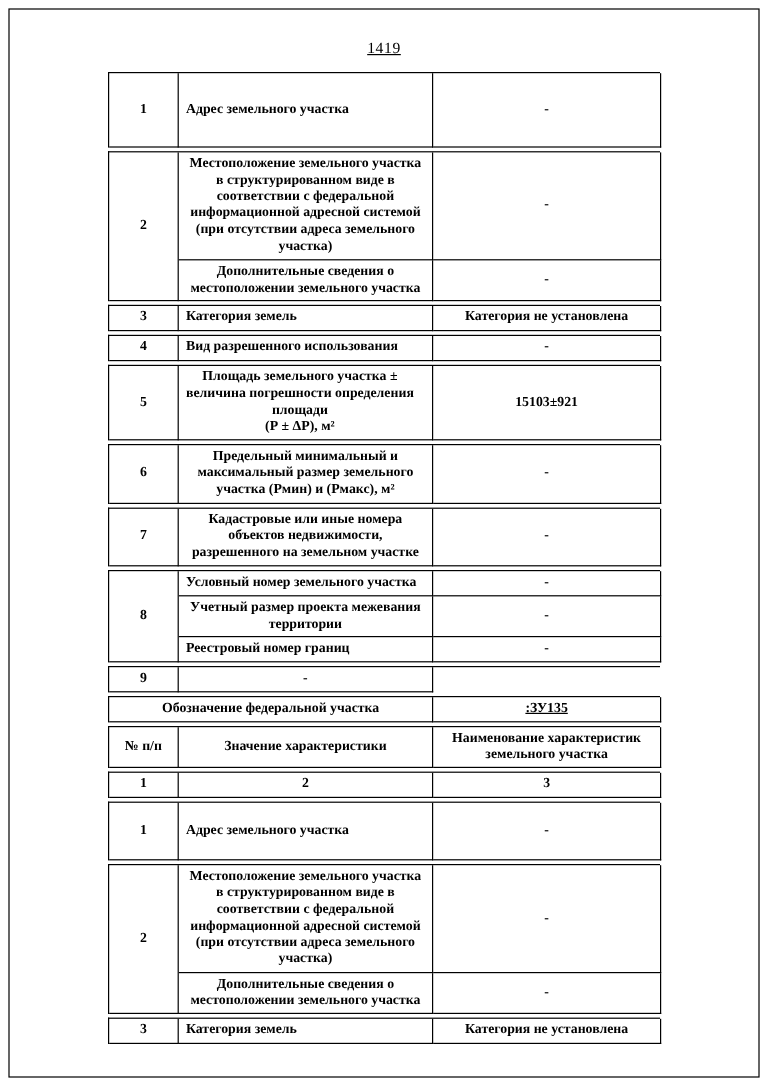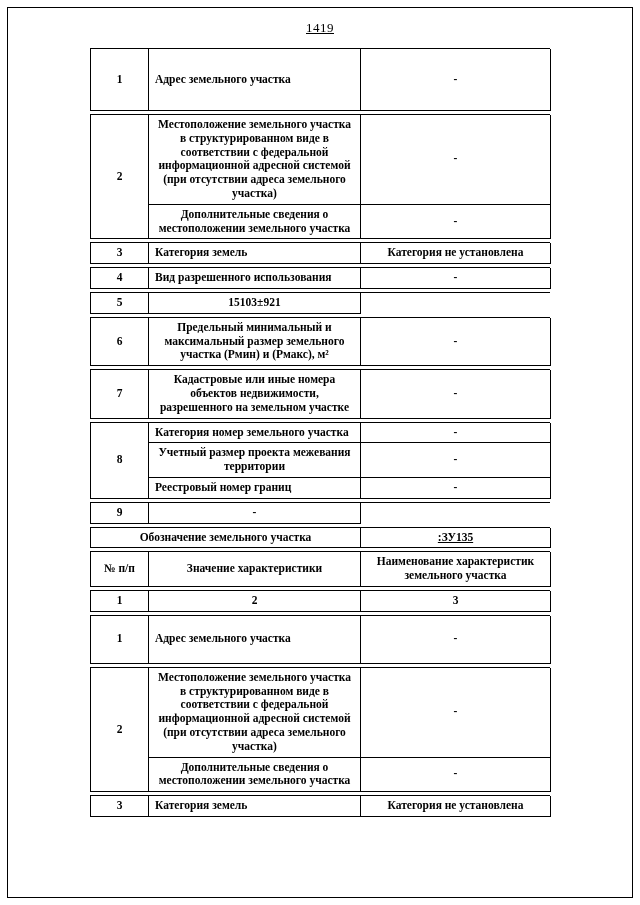--- a/index.html
+++ b/index.html
@@ -12,21 +12,21 @@
     color: #000;
     overflow: hidden;
   }
   .page-border {
     position: absolute;
     left: 7px; top: 7px; right: 7px; bottom: 7px;
     border: 1px solid #000;
     pointer-events: none;
   }
   .page-number {
-    padding-top: 20px;
+    padding-top: 32px;
     text-align: center;
     font-size: 13px;
     letter-spacing: 0.5px;
     text-decoration: underline;
   }
   .doc-table {
     margin: 12px 0 0 90px;
     width: 460px;
   }
   .tgroup {
@@ -93,52 +93,56 @@
     </div>
 
     <div class="tgroup">
       <div class="cell num">4</div>
       <div class="cell name">Вид разрешенного использования</div>
       <div class="cell value">-</div>
     </div>
 
     <div class="tgroup">
       <div class="cell num">5</div>
+      <div class="cell name">Площадь земельного участка ±
+величина погрешности определения
+площади
+(Р ± ΔР), м²</div>
       <div class="cell value">15103±921</div>
     </div>
 
     <div class="tgroup">
       <div class="cell num">6</div>
       <div class="cell name">Предельный минимальный и максимальный размер земельного участка (Рмин) и (Рмакс), м²</div>
       <div class="cell value">-</div>
     </div>
 
     <div class="tgroup">
       <div class="cell num">7</div>
       <div class="cell name">Кадастровые или иные номера объектов недвижимости, разрешенного на земельном участке</div>
       <div class="cell value">-</div>
     </div>
 
     <div class="tgroup">
       <div class="cell num rspan-3">8</div>
-      <div class="cell name">Категория номер земельного участка</div>
+      <div class="cell name">Условный номер земельного участка</div>
       <div class="cell value">-</div>
       <div class="cell name">Учетный размер проекта межевания территории</div>
       <div class="cell value">-</div>
       <div class="cell name">Реестровый номер границ</div>
       <div class="cell value">-</div>
     </div>
 
     <div class="tgroup">
       <div class="cell num">9</div>
       <div class="cell value">-</div>
     </div>
 
     <div class="tgroup">
-      <div class="cell span12">Обозначение земельного участка</div>
+      <div class="cell span12">Обозначение федеральной участка</div>
       <div class="cell value">
           <span class="underline">:ЗУ135</span>
         </div>
     </div>
 
     <div class="tgroup head">
       <div class="cell num">№ п/п</div>
       <div class="cell">Значение характеристики</div>
       <div class="cell">Наименование характеристик земельного участка</div>
     </div>

